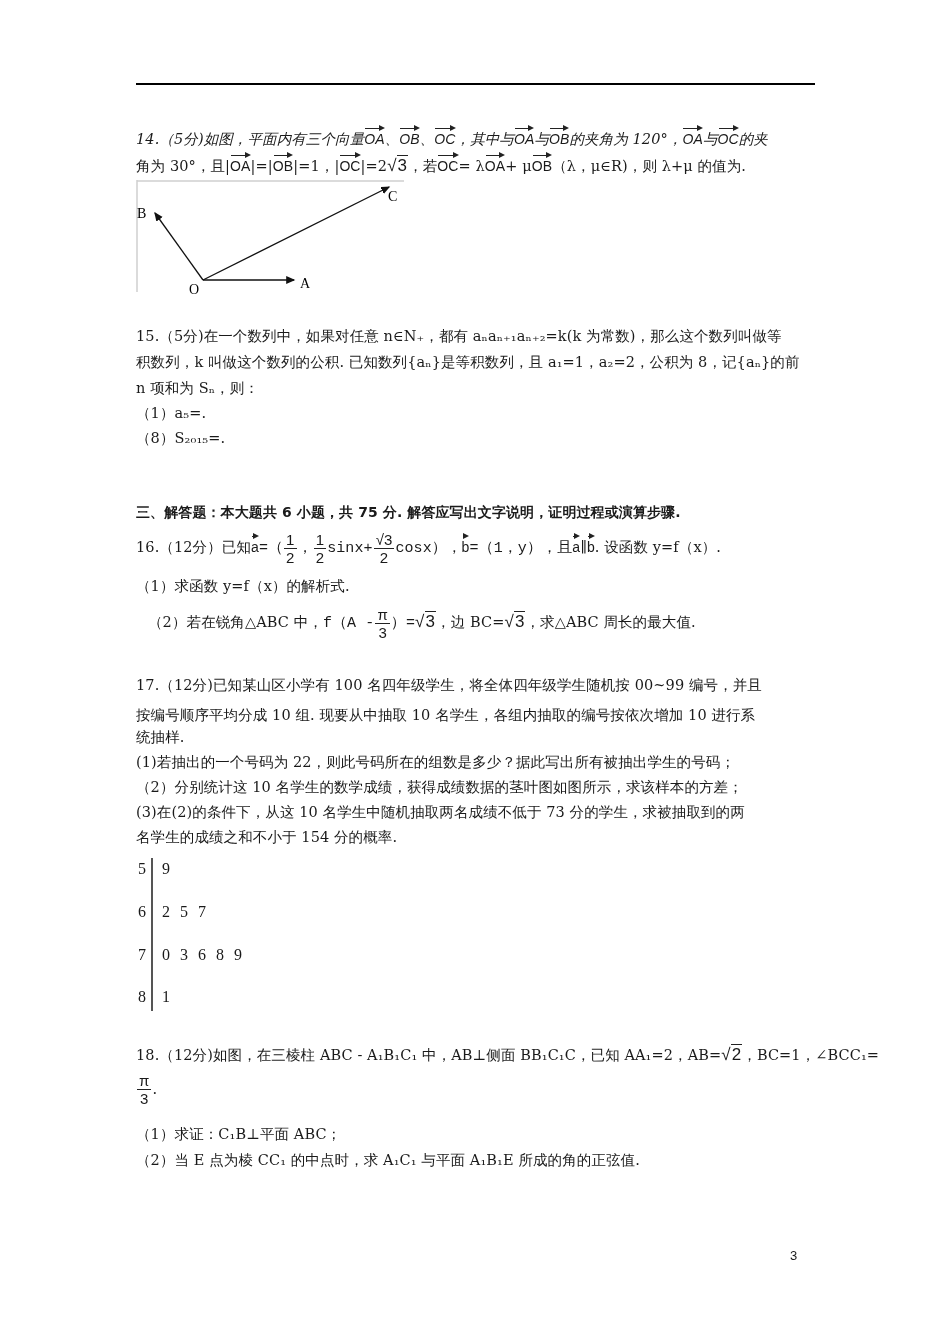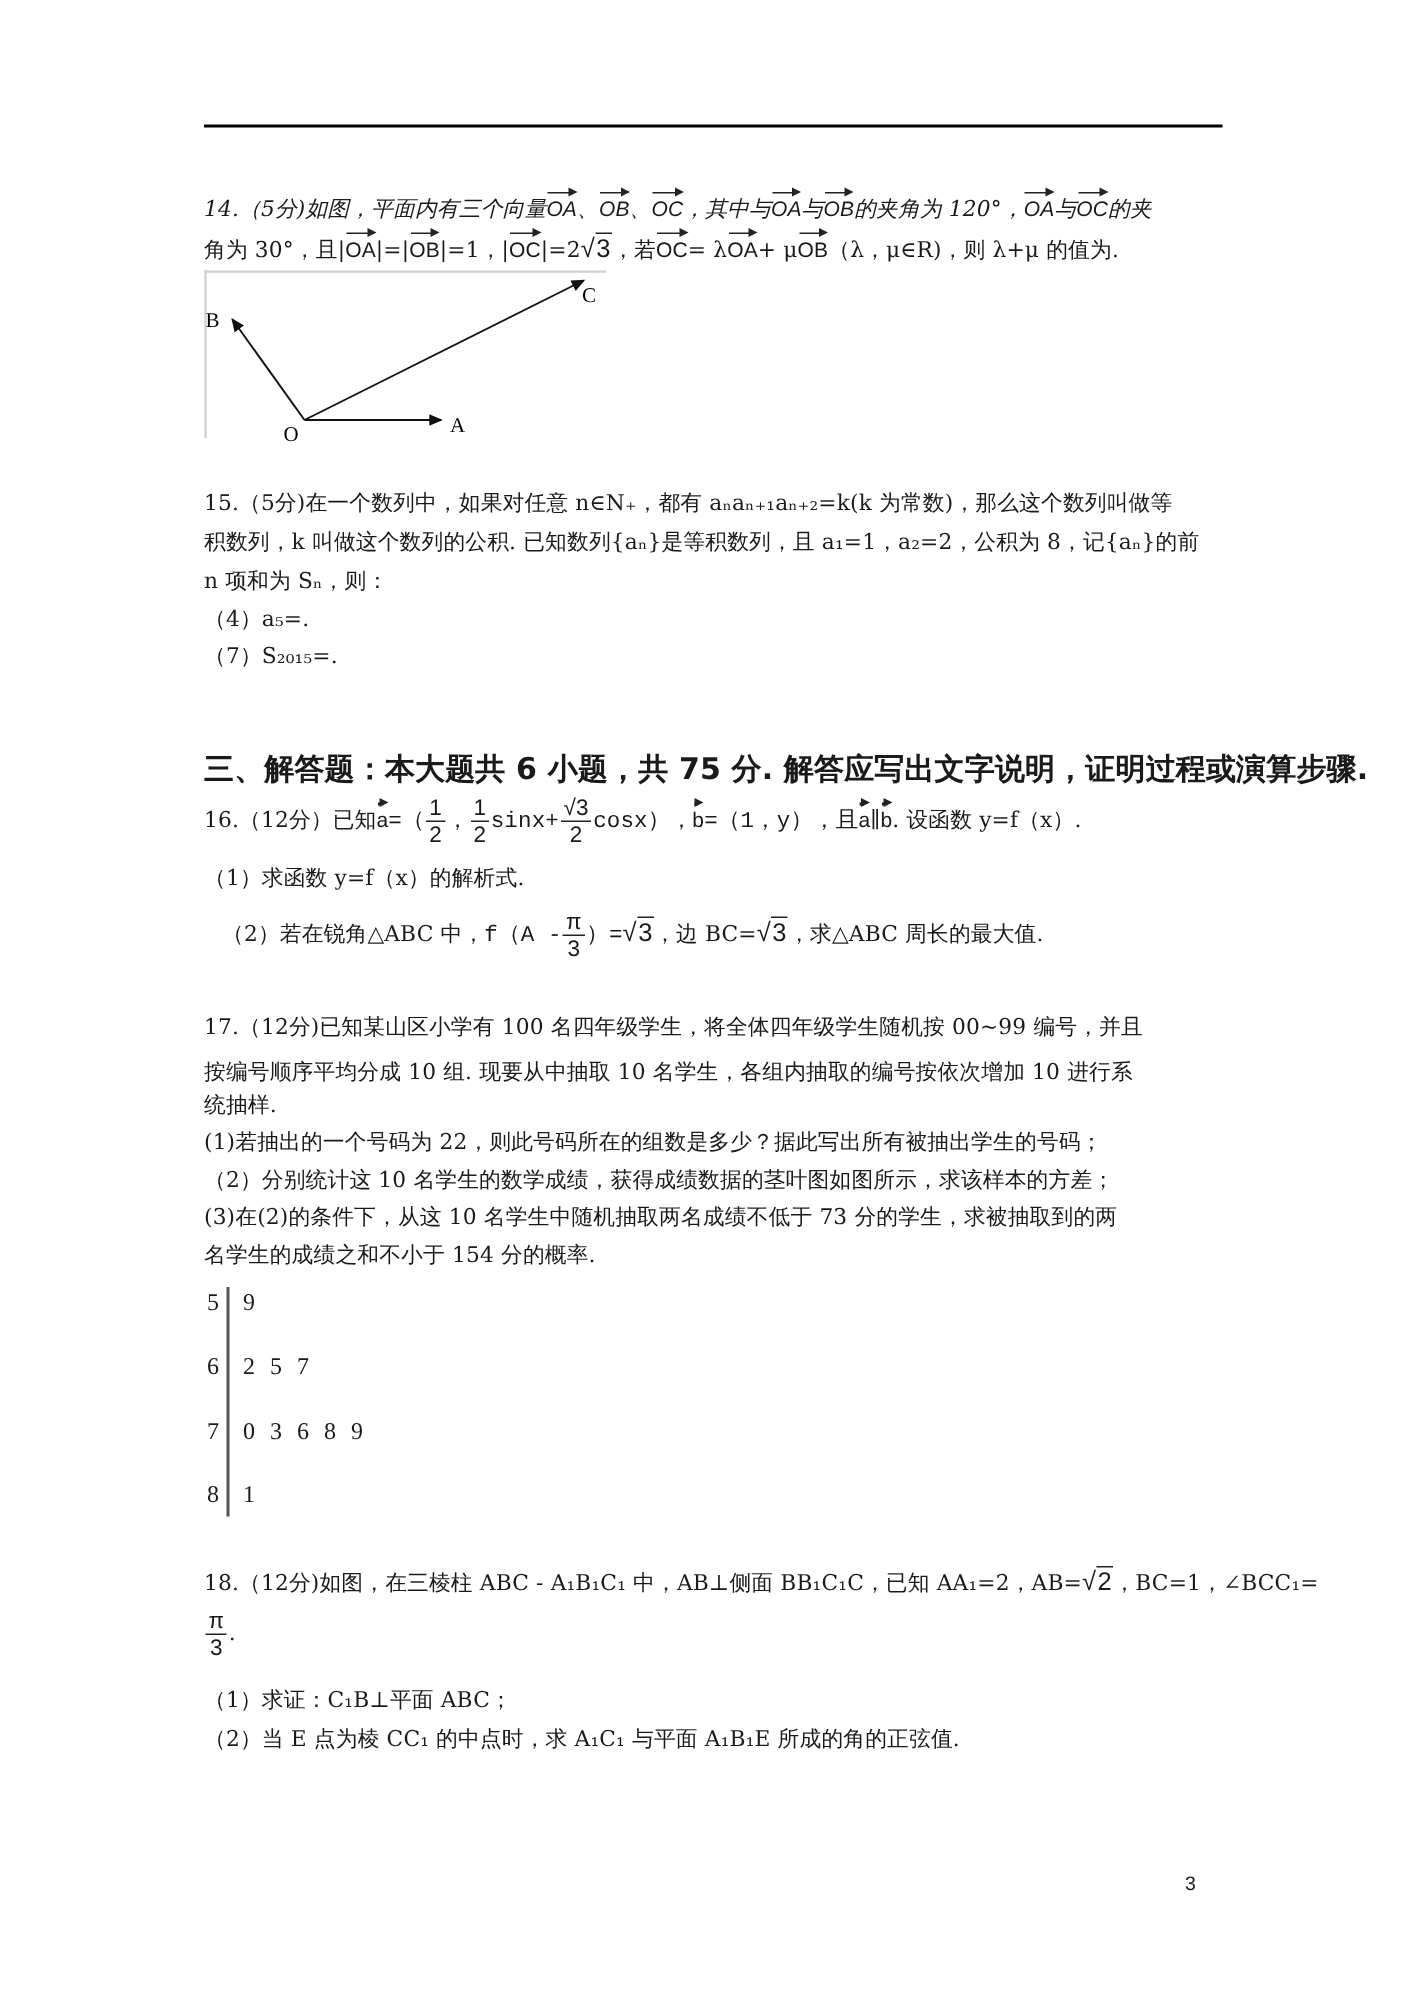--- a/index.html
+++ b/index.html
@@ -1,20 +1,20 @@
 <!DOCTYPE html>
 <html><head>
 <meta charset="utf-8">
 <style>
   html, body { margin:0; padding:0; background:#ffffff; }
   body { width:950px; height:1344px; position:relative; overflow:hidden;
          font-family:"DejaVu Serif","Liberation Serif",serif; color:#1a1a1a; }
   .hr { position:absolute; left:136px; top:83px; width:679px; height:2px; background:#000; }
   .line { position:absolute; left:136px; font-size:14.5px; line-height:20px; white-space:nowrap; letter-spacing:0.1px; }
-  .bold { font-weight:bold; font-family:"DejaVu Sans","Liberation Sans",sans-serif; font-size:20px; }
+  .bold { font-weight:bold; font-family:"DejaVu Sans","Liberation Sans",sans-serif; font-size:14px; }
   .vec { display:inline-block; position:relative; padding-top:6px; line-height:14px; font-family:"Liberation Sans",sans-serif; font-size:14px; }
   .vec::before { content:""; position:absolute; left:1px; right:4px; top:2px; height:1.4px; background:#222; }
   .vec::after { content:""; position:absolute; right:0; top:-1px; border-left:6px solid #222; border-top:3.5px solid transparent; border-bottom:3.5px solid transparent; }
   .frac { display:inline-flex; flex-direction:column; align-items:center; vertical-align:middle; font-family:"Liberation Sans",sans-serif; font-size:15px; line-height:17px; margin:0 1px; }
   .frac .num { border-bottom:1px solid #222; padding:0 2px; }
   .sqrt { font-family:"Liberation Sans",sans-serif; font-size:17px; }
   .sqrt .rad { border-top:1px solid #222; padding:0 1px; }
   .mono { font-family:"Liberation Mono",monospace; font-size:15px; }
   .figure { position:absolute; }
   .stem { position:absolute; left:136px; top:858px; width:140px; height:160px; font-family:"Liberation Serif",serif; font-size:16px; }
@@ -49,22 +49,22 @@
   <line x1="67" y1="100" x2="253" y2="7" stroke="#111" stroke-width="1.3" marker-end="url(#arr)"></line>
   <text x="1" y="38" font-family="Liberation Serif, serif" font-size="14">B</text>
   <text x="252" y="21" font-family="Liberation Serif, serif" font-size="14">C</text>
   <text x="53" y="114" font-family="Liberation Serif, serif" font-size="14">O</text>
   <text x="164" y="108" font-family="Liberation Serif, serif" font-size="14">A</text>
 </svg>
 
 <div class="line" style="top:326px;">15.（5分)在一个数列中，如果对任意 n∈N₊，都有 aₙaₙ₊₁aₙ₊₂=k(k 为常数)，那么这个数列叫做等</div>
 <div class="line" style="top:352px;">积数列，k 叫做这个数列的公积. 已知数列{aₙ}是等积数列，且 a₁=1，a₂=2，公积为 8，记{aₙ}的前</div>
 <div class="line" style="top:378px;">n 项和为 Sₙ，则：</div>
-<div class="line" style="top:403px;">（4）a₅=.</div>
-<div class="line" style="top:428px;">（7）S₂₀₁₅=.</div>
+<div class="line" style="top:403px;">（1）a₅=.</div>
+<div class="line" style="top:428px;">（8）S₂₀₁₅=.</div>
 
 <div class="line bold" style="top:502px;">三、解答题：本大题共 6 小题，共 75 分. 解答应写出文字说明，证明过程或演算步骤.</div>
 
 <div class="line" style="top:530px; line-height:34px; height:34px;">
   <span>16.（12分）已知</span><span class="vec">a</span><span class="mono">=（</span><span class="frac">
       <span class="num">1</span>
       <span>2</span>
     </span><span class="mono">，</span><span class="frac">
       <span class="num">1</span>
       <span>2</span>

